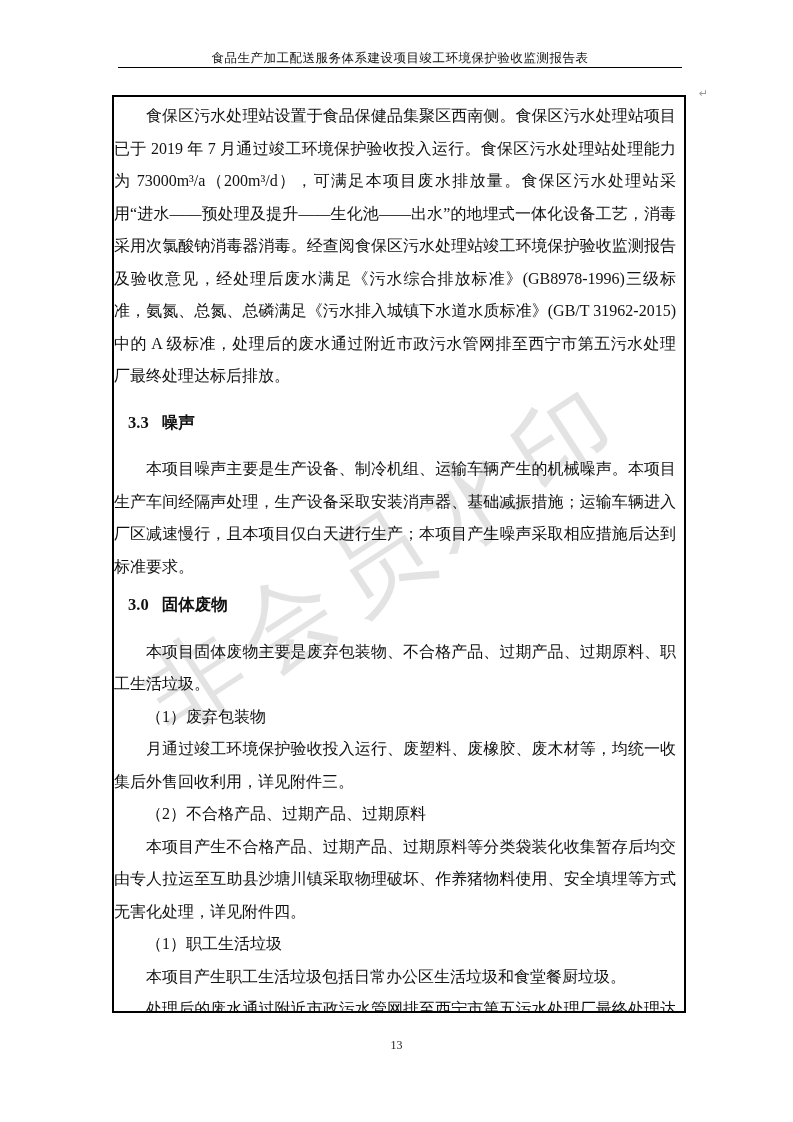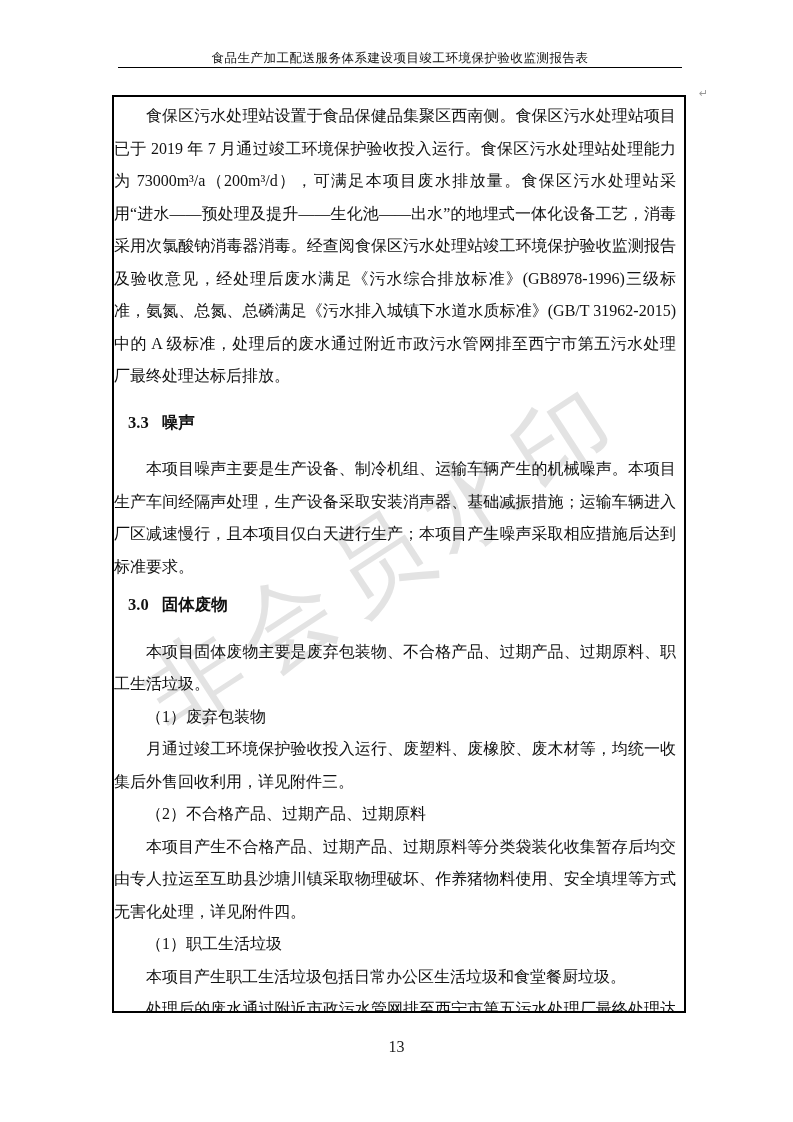--- a/index.html
+++ b/index.html
@@ -68,21 +68,21 @@
     font-weight:bold;
     line-height:32.5px;
     text-indent:0;
   }
   .doc-cell h3.spaced{margin-top:6px;}
   .h-num{margin-right:13px;}
   .page-num{
     position:absolute;
     left:0;right:0;top:1038px;
     text-align:center;
-    font-size:16px;
+    font-size:12px;
     color:#222;
     z-index:2;
   }
 </style>
 </head>
 <body>
 
 <div class="page">
 
   <div class="watermark">非会员水印</div>

